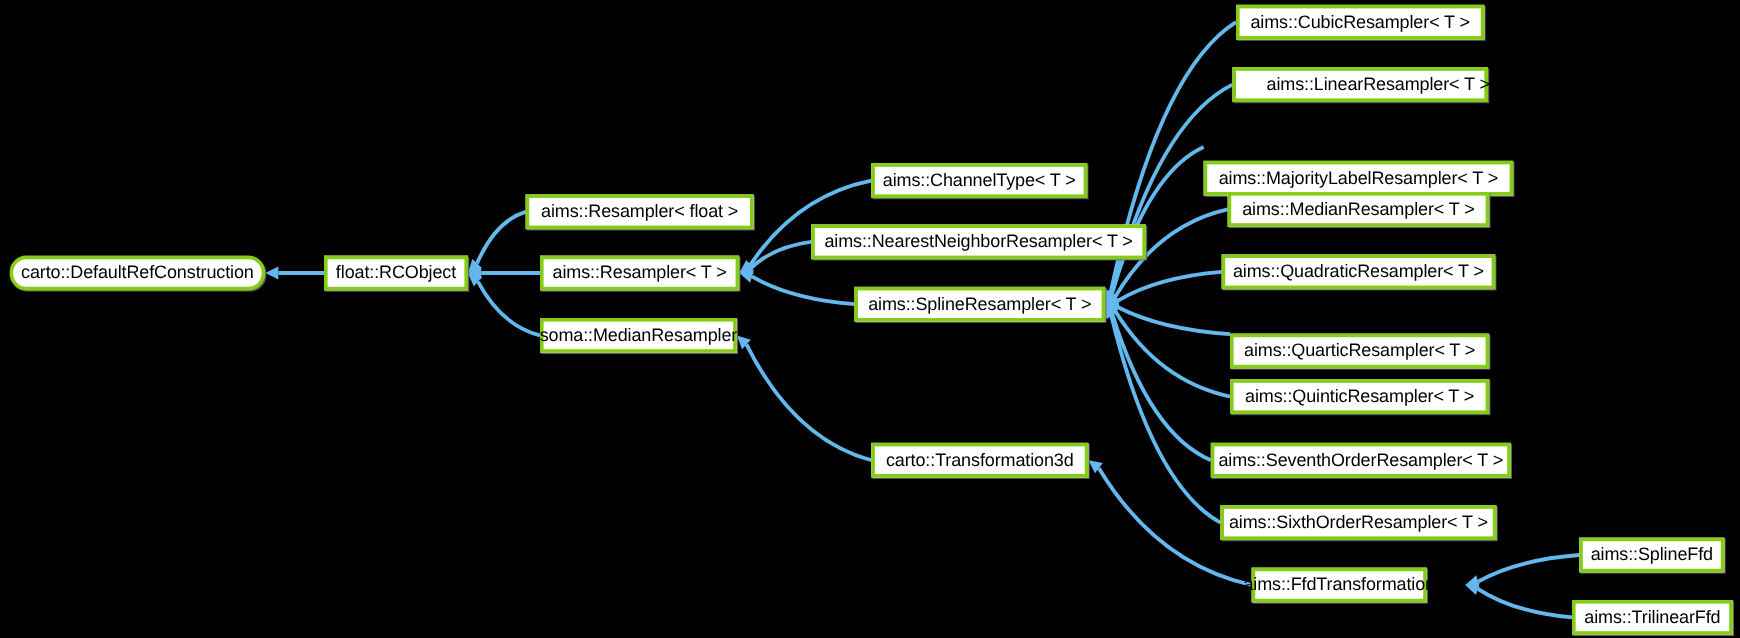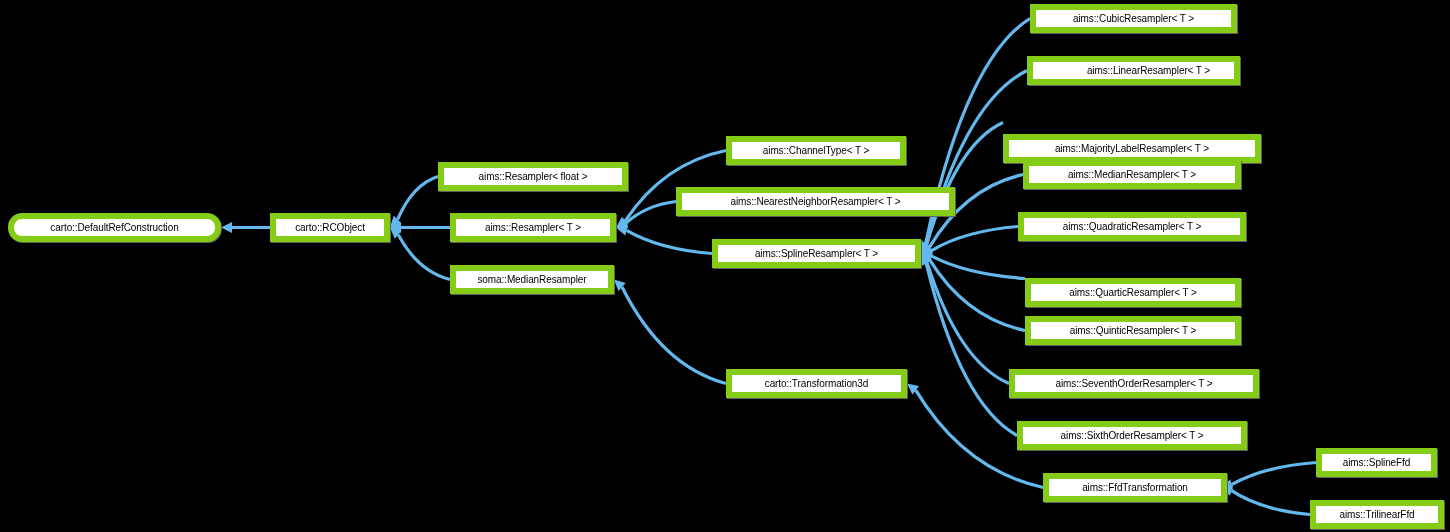--- a/index.html
+++ b/index.html
@@ -28,27 +28,27 @@
     stroke-width: 3.2;
   }
   .edge-head {
     fill: #63b8ee;
     stroke: none;
   }
   .node-box {
     position: absolute;
     box-sizing: border-box;
     background: #ffffff;
-    border: 6px solid #84cc16;
+    border: 3px solid #84cc16;
     box-shadow: 1px 1px 0 0 #606060;
     display: flex;
     align-items: center;
     justify-content: center;
     color: #000000;
-    font-size: 10px;
+    font-size: 15px;
     line-height: 1;
     white-space: nowrap;
     letter-spacing: -0.1px;
   }
 </style>
 </head>
 <body>
 
 <div id="diagram-root">
   <svg id="graph-svg" viewBox="0 0 1450 532" preserveAspectRatio="none">
@@ -131,21 +131,21 @@
       <g>
         <path class="edge-path" d="M 1310 514.5 Q 1261.3462893917933 510.21480548104597 1231.5262732125698 490.6933637835886"></path>
         <polygon class="edge-head" points="1221,487.5 1233.0939245245133,485.5259205701453 1229.9586219006262,495.86080699703194"></polygon>
       </g>
     </svg>
   <div id="node-layer">
       <div class="node-box" style="left: 8px; top: 213px; width: 213px; height: 29px; border-radius: 14px;">
         <span>carto::DefaultRefConstruction</span>
       </div>
       <div class="node-box" style="left: 270px; top: 213px; width: 120px; height: 29px;">
-        <span>carto::RCObject</span>
+        <span>float::RCObject</span>
       </div>
       <div class="node-box" style="left: 438px; top: 162px; width: 190px; height: 29px;">
         <span>aims::Resampler&lt; float &gt;</span>
       </div>
       <div class="node-box" style="left: 450px; top: 213px; width: 166px; height: 29px;">
         <span>aims::Resampler&lt; T &gt;</span>
       </div>
       <div class="node-box" style="left: 450px; top: 265px; width: 164px; height: 29px;">
         <span>soma::MedianResampler</span>
       </div>
@@ -181,21 +181,21 @@
       </div>
       <div class="node-box" style="left: 1025px; top: 316px; width: 216px; height: 29px;">
         <span>aims::QuinticResampler&lt; T &gt;</span>
       </div>
       <div class="node-box" style="left: 1009px; top: 369px; width: 250px; height: 29px;">
         <span>aims::SeventhOrderResampler&lt; T &gt;</span>
       </div>
       <div class="node-box" style="left: 1017px; top: 421px; width: 230px; height: 29px;">
         <span>aims::SixthOrderResampler&lt; T &gt;</span>
       </div>
-      <div class="node-box" style="left: 1043px; top: 473px; width: 184px; height: 29px;">
+      <div class="node-box" style="left: 1043px; top: 473px; width: 146px; height: 29px;">
         <span>aims::FfdTransformation</span>
       </div>
       <div class="node-box" style="left: 1316px; top: 448px; width: 121px; height: 29px;">
         <span>aims::SplineFfd</span>
       </div>
       <div class="node-box" style="left: 1310px; top: 500px; width: 134px; height: 29px;">
         <span>aims::TrilinearFfd</span>
       </div>
     </div>
 </div>

